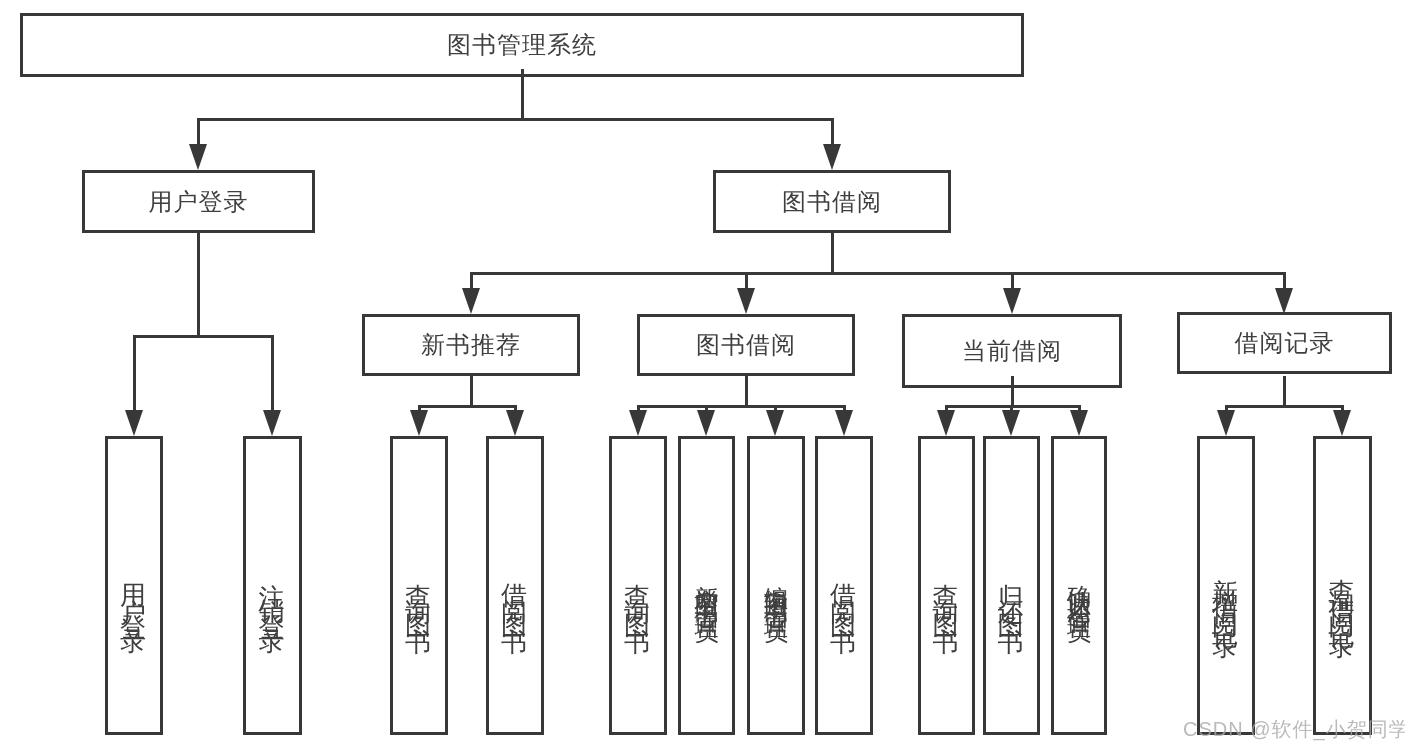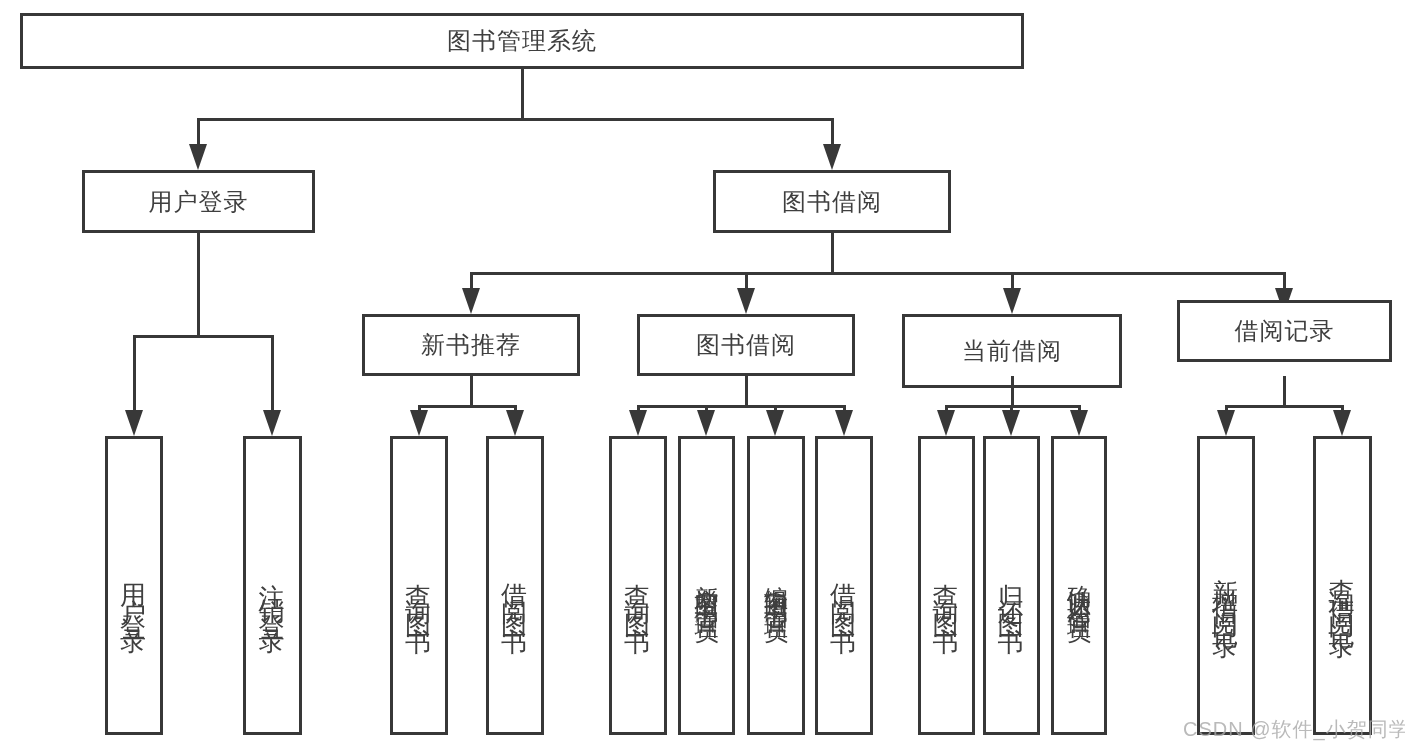--- a/index.html
+++ b/index.html
@@ -21,21 +21,21 @@
         width:0;height:0;border-left:9px solid transparent;border-right:9px solid transparent;
         border-top:26px solid #383838;}
   .watermark{position:absolute;left:1183px;top:716px;font-size:20px;color:#a9a9a9;
         opacity:.8;letter-spacing:1px;white-space:nowrap;}
 </style>
 </head>
 <body>
 
 <div class="canvas">
 
-  <div class="hbox" style="left:20px;top:13px;width:1004px;height:56px;">
+  <div class="hbox" style="left:20px;top:13px;width:1004px;height:64px;">
     <span>图书管理系统</span>
   </div>
 
   <div class="vline" style="left:520.5px;top:69px;height:49px;"></div>
   <div class="hline" style="left:196.5px;top:118px;width:637px;"></div>
   <div class="arrow" style="left:196.5px;top:118px;height:26px;"></div>
   <div class="arrow" style="left:830.5px;top:118px;height:26px;"></div>
 
   <div class="hbox" style="left:82px;top:170px;width:233px;height:63px;">
     <span>用户登录</span>
@@ -58,21 +58,21 @@
 
   <div class="hbox" style="left:362px;top:314px;width:218px;height:62px;">
     <span>新书推荐</span>
   </div>
   <div class="hbox" style="left:637px;top:314px;width:218px;height:62px;">
     <span>图书借阅</span>
   </div>
   <div class="hbox" style="left:902px;top:314px;width:220px;height:74px;">
     <span>当前借阅</span>
   </div>
-  <div class="hbox" style="left:1177px;top:300px;width:215px;height:62px;">
+  <div class="hbox" style="left:1177px;top:312px;width:215px;height:62px;">
     <span>借阅记录</span>
   </div>
 
   <div class="vline" style="left:469.5px;top:376px;height:29px;"></div>
   <div class="hline" style="left:417.5px;top:405px;width:99px;"></div>
   <div class="arrow" style="left:417.5px;top:405px;height:5px;"></div>
   <div class="arrow" style="left:513.5px;top:405px;height:5px;"></div>
 
   <div class="vline" style="left:744.5px;top:376px;height:29px;"></div>
   <div class="hline" style="left:636.5px;top:405px;width:209px;"></div>

